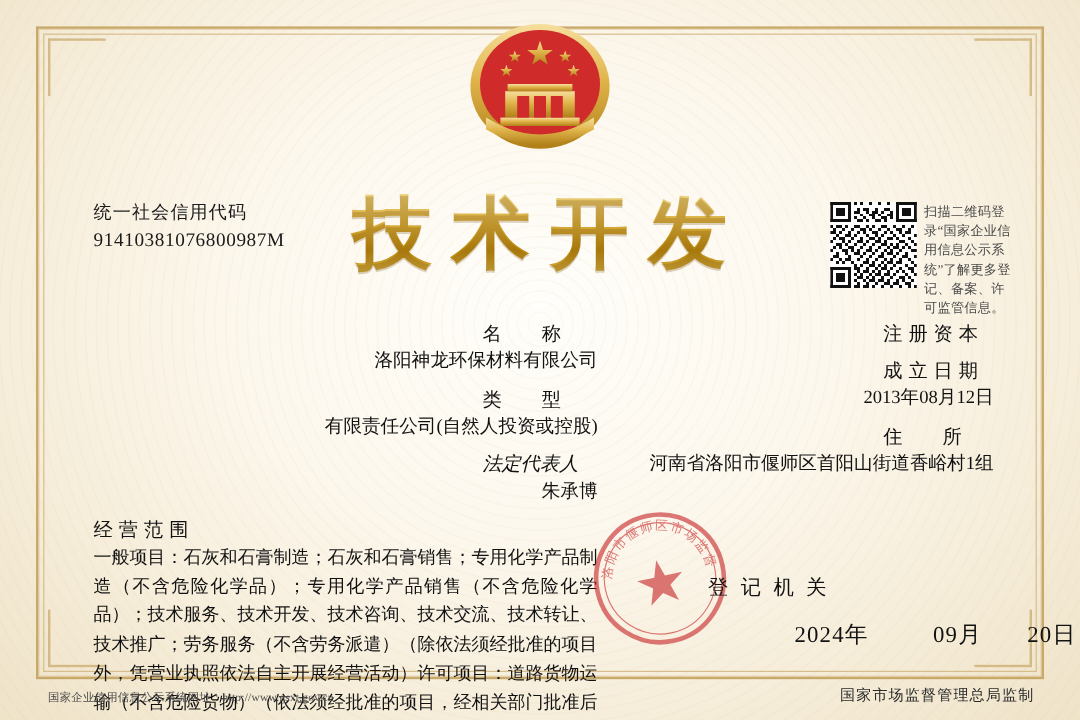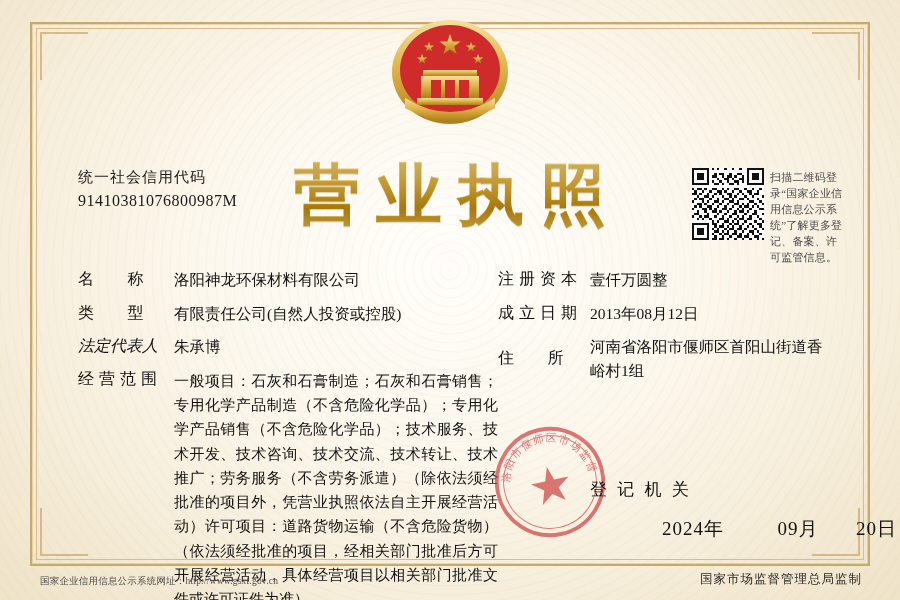--- a/index.html
+++ b/index.html
@@ -132,22 +132,23 @@
     width: 420px;
   }
   .fields-right {
     position: absolute;
     left: 498px;
     top: 268px;
     width: 330px;
   }
   .row {
     display: flex;
-    align-items: center;
+    align-items: flex-end;
     margin-bottom: 10px;
+    flex-direction: column;
   }
   .row .lbl {
     width: 96px;
     flex: none;
     font-size: 16px;
     color: #111;
     letter-spacing: 0.5px;
     display: flex;
     justify-content: space-between;
   }
@@ -252,21 +253,21 @@
       <polygon points="65,20 67.6,27.6 75.6,27.6 69.2,32.4 71.6,40 65,35.4 58.4,40 60.8,32.4 54.4,27.6 62.4,27.6" fill="url(#goldg)"></polygon>
       <polygon points="44,28 45.3,31.6 49.1,31.6 46,33.9 47.2,37.5 44,35.3 40.8,37.5 42,33.9 38.9,31.6 42.7,31.6" fill="url(#goldg)"></polygon>
       <polygon points="37,40 38.3,43.6 42.1,43.6 39,45.9 40.2,49.5 37,47.3 33.8,49.5 35,45.9 31.9,43.6 35.7,43.6" fill="url(#goldg)"></polygon>
       <polygon points="86,28 87.3,31.6 91.1,31.6 88,33.9 89.2,37.5 86,35.3 82.8,37.5 84,33.9 80.9,31.6 84.7,31.6" fill="url(#goldg)"></polygon>
       <polygon points="93,40 94.3,43.6 98.1,43.6 95,45.9 96.2,49.5 93,47.3 89.8,49.5 91,45.9 87.9,43.6 91.7,43.6" fill="url(#goldg)"></polygon>
 
       <path d="M20 84 Q65 112 110 84 L110 94 Q65 120 20 94 Z" fill="url(#goldg)"></path>
     </svg>
   </div>
 
-  <div class="title">营业执照</div>
+  <div class="title">技术开发</div>
 
   <div class="credit-code">
     <div class="cc-label">统一社会信用代码</div>
     <div class="cc-value">91410381076800987M</div>
   </div>
 
   <div class="qr-wrap">
     <svg viewBox="0 0 29 29" xmlns="http://www.w3.org/2000/svg" shape-rendering="crispEdges">
       <rect width="29" height="29" fill="#ffffff"></rect>
       <g fill="#111111">
@@ -514,21 +515,20 @@
     </div>
     <div class="row scope">
       <div class="lbl">经 营 范 围</div>
       <div class="val">一般项目：石灰和石膏制造；石灰和石膏销售；专用化学产品制造（不含危险化学品）；专用化学产品销售（不含危险化学品）；技术服务、技术开发、技术咨询、技术交流、技术转让、技术推广；劳务服务（不含劳务派遣）（除依法须经批准的项目外，凭营业执照依法自主开展经营活动）许可项目：道路货物运输（不含危险货物）（依法须经批准的项目，经相关部门批准后方可开展经营活动，具体经营项目以相关部门批准文件或许可证件为准）</div>
     </div>
   </div>
 
   <div class="fields-right">
     <div class="row">
       <div class="lbl">注 册 资 本</div>
-      <div class="val">壹仟万圆整</div>
     </div>
     <div class="row">
       <div class="lbl">成 立 日 期</div>
       <div class="val">2013年08月12日</div>
     </div>
     <div class="row">
       <div class="lbl">住　　所</div>
       <div class="val">河南省洛阳市偃师区首阳山街道香峪村1组</div>
     </div>
   </div>

